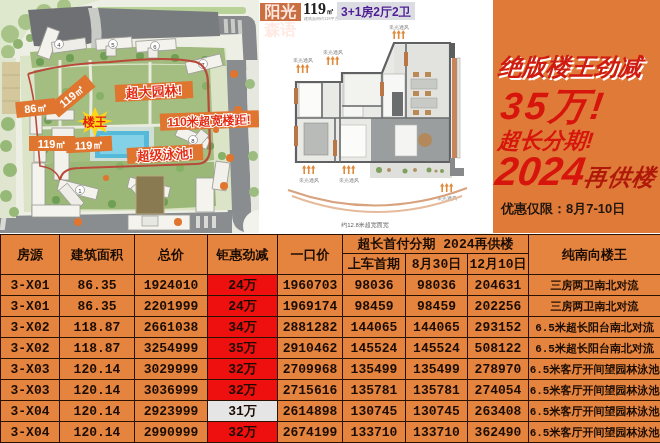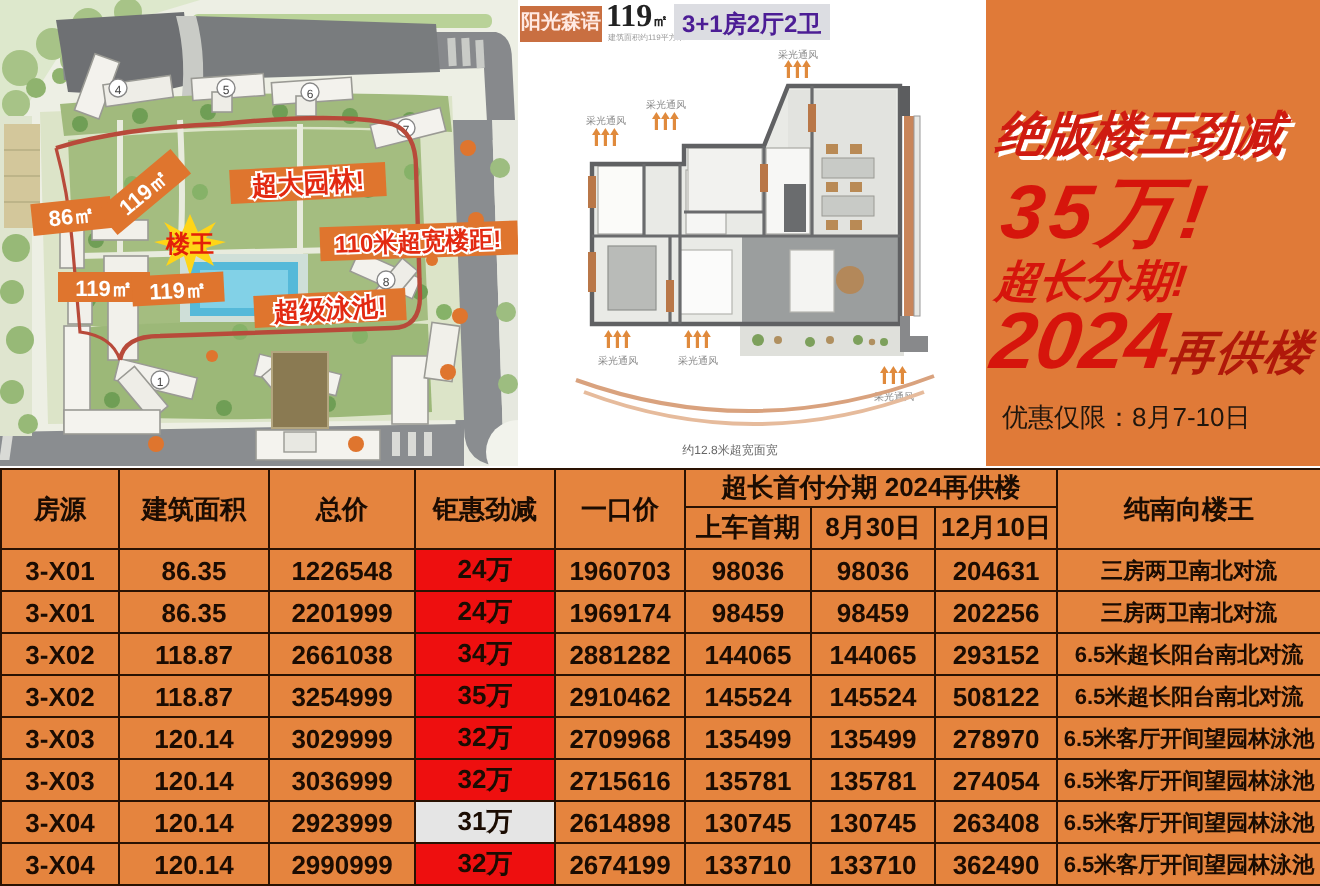--- a/index.html
+++ b/index.html
@@ -258,21 +258,21 @@
         <circle cx="234" cy="74" r="4"></circle>
     <circle cx="106" cy="178" r="3"></circle>
         <circle cx="216" cy="130" r="3"></circle>
   </g>
 </svg>
 </div>
 
 <div class="abs" style="left:259px;top:0;width:234px;height:233px;background:#fff;">
 
   <div class="abs" style="left:1px;top:3px;width:41px;height:18px;background:#c96f41;color:#ffe9e2;
-       font-size:10px;font-weight:bold;text-align:center;line-height:18px;">阳光森语</div>
+       font-size:16px;font-weight:bold;text-align:center;line-height:18px;">阳光森语</div>
 
   <div class="abs" style="left:44px;top:2px;width:34px;height:19px;background:#fff;color:#222;
        font-family:'Liberation Serif',serif;font-size:16px;font-weight:bold;line-height:14px;">119<span style="font-size:8px;">㎡</span></div>
   <div class="abs" style="left:45px;top:16px;width:40px;height:5px;color:#999;font-size:4px;white-space:nowrap;">建筑面积约119平方米</div>
 
   <div class="abs" style="left:78px;top:2px;width:78px;height:18px;background:#dcdde2;"></div>
 
   <div class="abs" style="left:82px;top:4px;width:76px;height:15px;color:#4c1d95;
        font-size:12px;font-weight:bold;">3+1房2厅2卫</div>
 
@@ -415,24 +415,24 @@
 
   <div class="abs" style="left:8px;top:81px;width:160px;font-size:38px;font-weight:bold;font-style:italic;
        color:#d6150c;letter-spacing:3px;transform:skewX(-8deg);">35万!</div>
 
   <div class="abs" style="left:5px;top:126px;width:160px;font-size:22px;font-weight:bold;font-style:italic;
        color:#d6150c;transform:skewX(-6deg);">超长分期!</div>
 
   <div class="abs" style="left:3px;top:149px;width:170px;font-size:40px;font-weight:bold;font-style:italic;
        color:#d6150c;transform:skewX(-8deg);white-space:nowrap;">2024<span style="font-size:23px;color:#b0180a;letter-spacing:1px;">再供楼</span></div>
 
-  <div class="abs" style="left:8px;top:200px;width:160px;font-size:13px;font-weight:normal;color:#20160d;">优惠仅限：8月7-10日</div>
+  <div class="abs" style="left:8px;top:200px;width:160px;font-size:13px;font-weight:bold;color:#20160d;">优惠仅限：8月7-10日</div>
 </div>
 
-<div class="abs" style="left:0;top:234px;width:660px;height:209px;background:#e5843e;">
+<div class="abs" style="left:0;top:234px;width:660px;height:209px;background:#e5843e;font-family:Liberation Mono, monospace;">
 <table style="width:660px;height:209px;font-size:13px;">
   <colgroup>
     <col style="width:59px">
         <col style="width:75px">
         <col style="width:73px">
         <col style="width:70px">
     <col style="width:65px">
         <col style="width:63px">
         <col style="width:62px">
         <col style="width:61px">
@@ -451,21 +451,21 @@
   </tr>
   <tr style="height:21px;background:#e5843e;">
     <td>上车首期</td>
           <td>8月30日</td>
           <td>12月10日</td>
   </tr>
 
   <tr style="background:#e5843e;">
     <td>3-X01</td>
           <td>86.35</td>
-          <td>1226548</td>
+          <td>1924010</td>
           <td style="background:#ee0f0f;">24万</td>
     <td>1960703</td>
           <td>98036</td>
           <td>98036</td>
           <td>204631</td>
     <td style="font-size:11px;">三房两卫南北对流</td>
   </tr>
 
   <tr style="background:#e5843e;">
     <td>3-X01</td>

